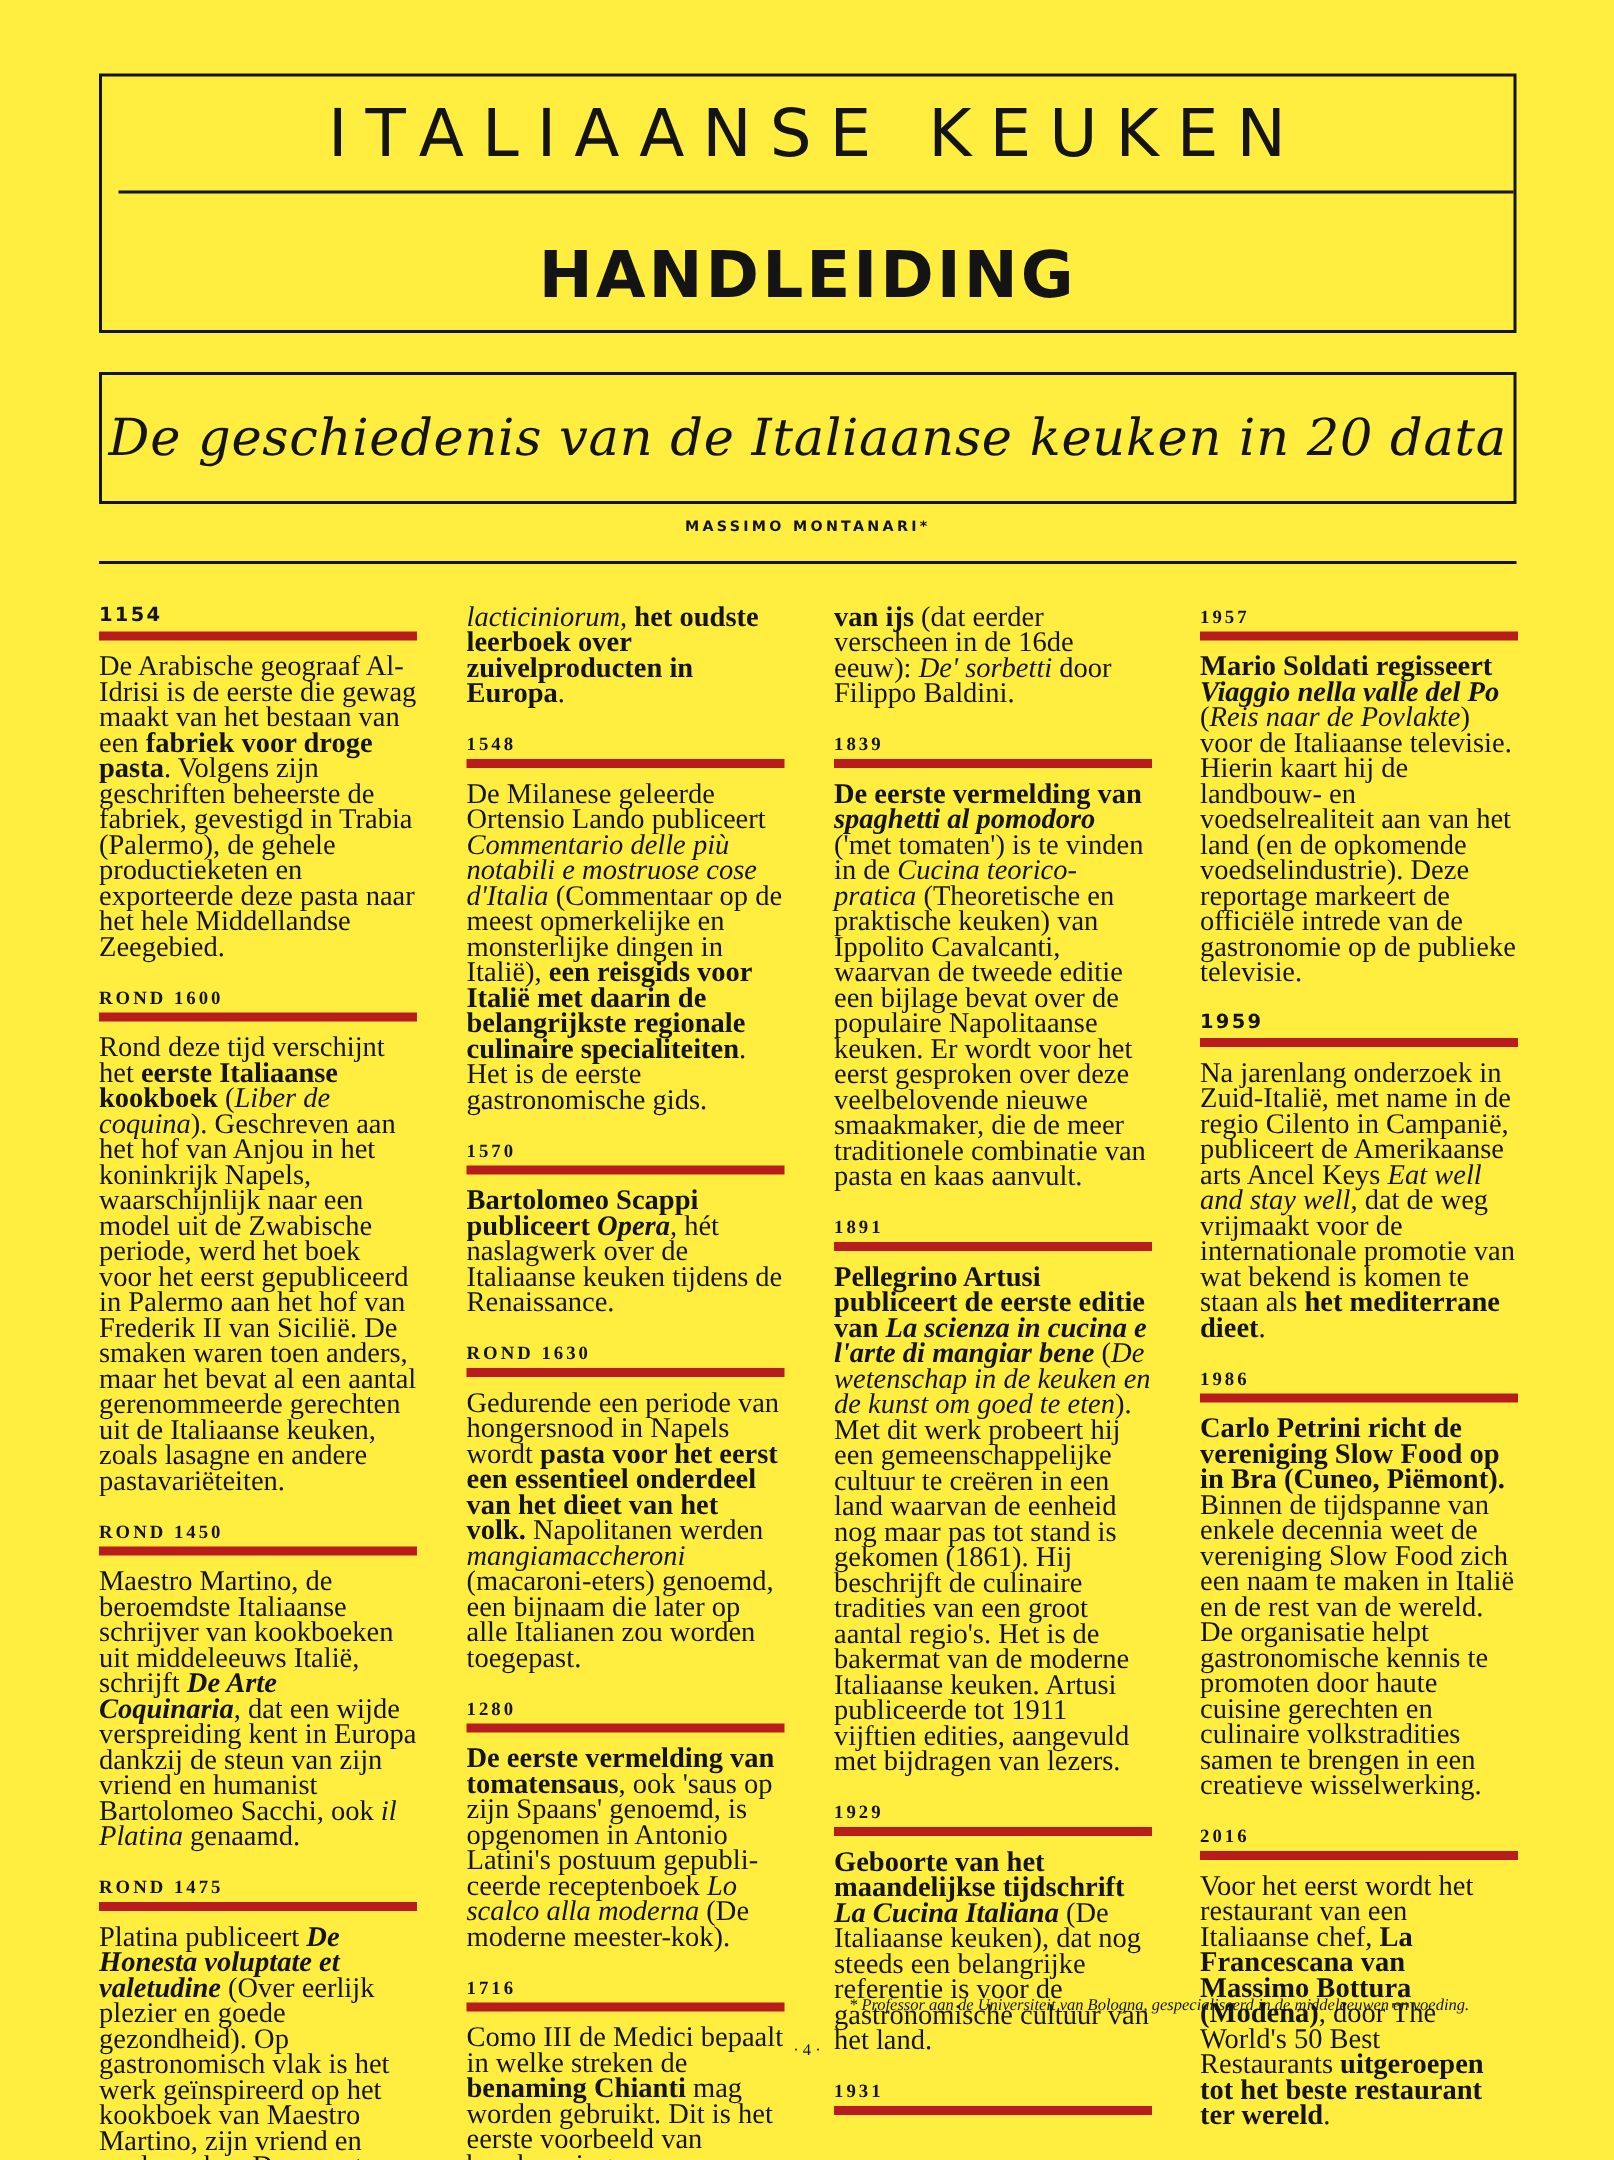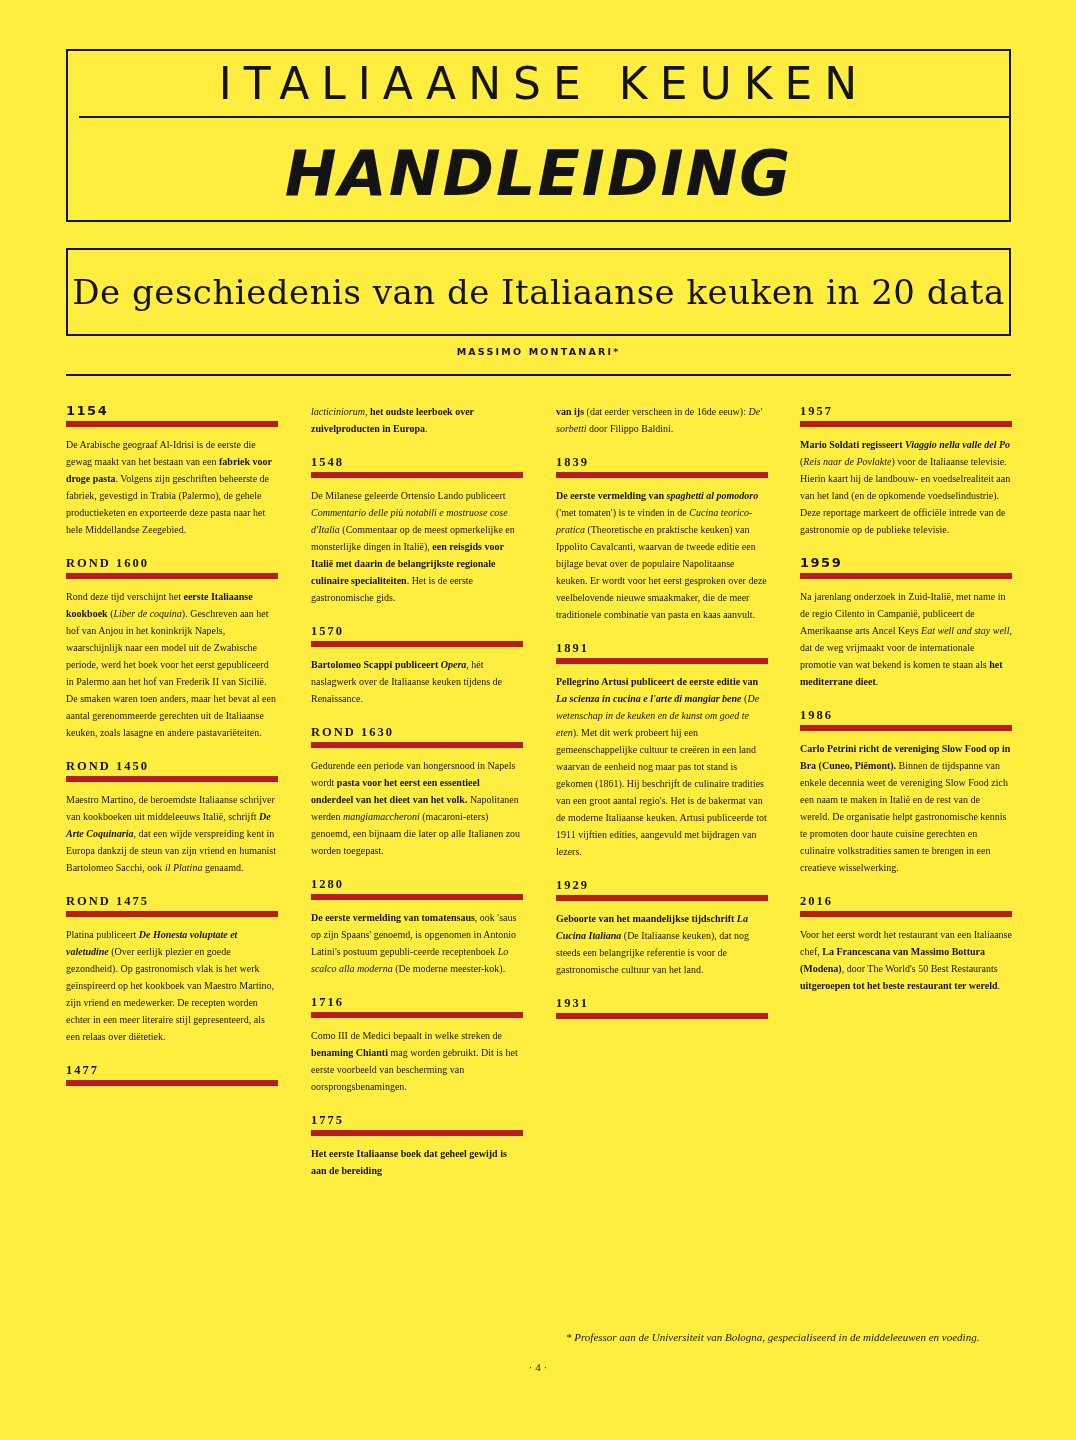--- a/index.html
+++ b/index.html
@@ -4,37 +4,37 @@
 <style>
   * { box-sizing: border-box; margin: 0; padding: 0; }
   html, body { width: 1076px; height: 1440px; background: #FFEE3F; }
   body { position: relative; color: #141414; font-family: "Liberation Serif", "DejaVu Serif", serif; overflow: hidden; }
 
   .title-box {
     position: absolute; left: 66px; top: 49px; width: 945px; height: 173px;
     border: 2px solid #141414;
   }
   .title-top {
-    height: 67px; border-bottom: 2px solid #141414;
+    height: 78px; border-bottom: 2px solid #141414;
     display: flex; align-items: center; justify-content: center;
     font-family: "DejaVu Sans", "Liberation Sans", sans-serif;
     font-size: 44px; letter-spacing: 12px; font-weight: normal;
     margin-left: 11px;
   }
   .title-bottom {
     height: 110px; display: flex; align-items: center; justify-content: center;
     font-family: "DejaVu Sans", "Liberation Sans", sans-serif;
-    font-weight: bold; font-size: 62px; letter-spacing: 2px; font-style: italic;
+    font-weight: bold; font-size: 43px; letter-spacing: 2px;
   }
   .subtitle-box {
     position: absolute; left: 66px; top: 248px; width: 945px; height: 88px;
     border: 2px solid #141414;
     display: flex; align-items: center; justify-content: center;
     font-family: "DejaVu Serif", "Liberation Serif", serif;
-    font-size: 34px; letter-spacing: 0.5px;
+    font-style: italic; font-size: 34px; letter-spacing: 0.5px;
   }
   .author {
     position: absolute; left: 66px; top: 346px; width: 945px; text-align: center;
     font-family: "DejaVu Sans", "Liberation Sans", sans-serif;
     font-weight: bold; font-size: 9.5px; letter-spacing: 2.2px;
   }
   .author-rule {
     position: absolute; left: 66px; top: 374px; width: 945px; height: 2px; background: #141414;
   }
 
@@ -44,21 +44,21 @@
   .col3 { left: 556px; }
   .col4 { left: 800px; }
 
   .entry { margin-bottom: 17px; }
   .date {
     font-family: "Liberation Serif", "DejaVu Serif", serif; font-weight: bold;
     font-size: 12.5px; letter-spacing: 2px; padding-bottom: 2px;
     border-bottom: 6px solid #b91c1c; margin-bottom: 9px; line-height: 16px;
   }
   .date.sans { font-family: "DejaVu Sans", "Liberation Sans", sans-serif; font-size: 13px; letter-spacing: 1.5px; }
-  .text { font-size: 10px; line-height: 17px; }
+  .text { font-size: 19px; line-height: 17px; }
   .text b { font-weight: bold; }
   .text i { font-style: italic; }
 
   .footnote {
     position: absolute; left: 566px; top: 1331px; width: 445px; 
     font-style: italic; font-size: 11px;
   }
   .pagenum {
     position: absolute; left: 0; width: 1076px; top: 1361px; text-align: center; font-size: 11px;
   }

